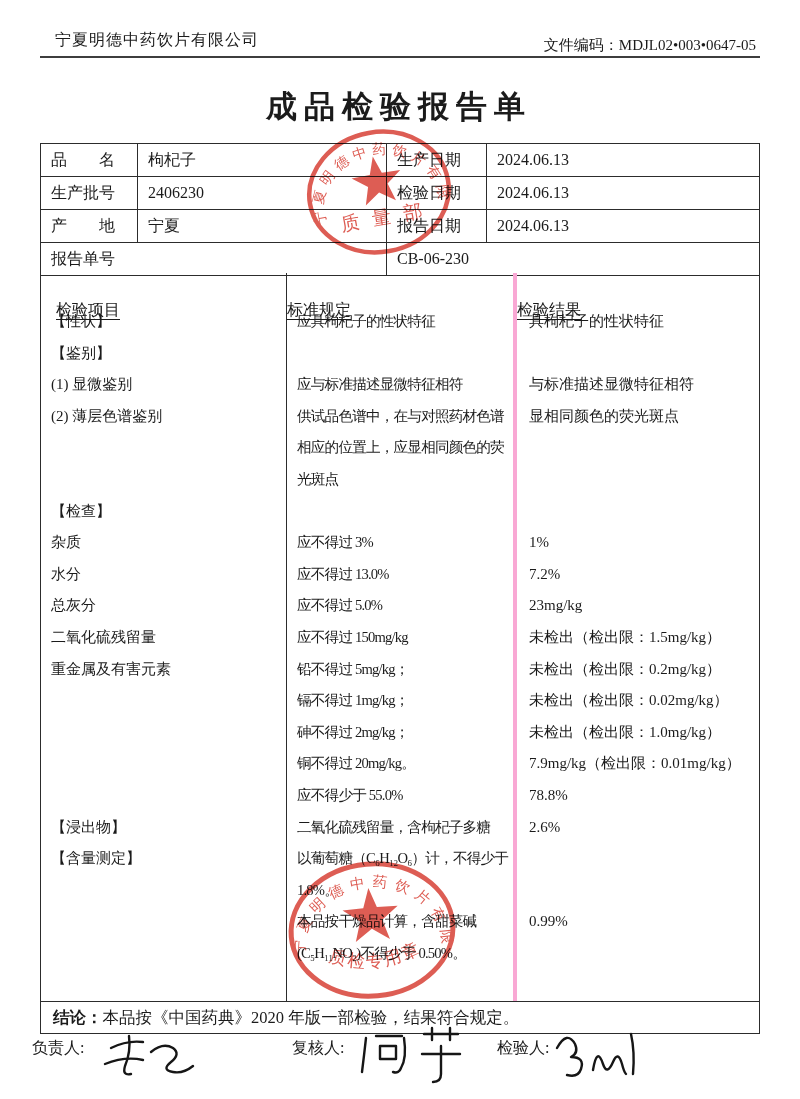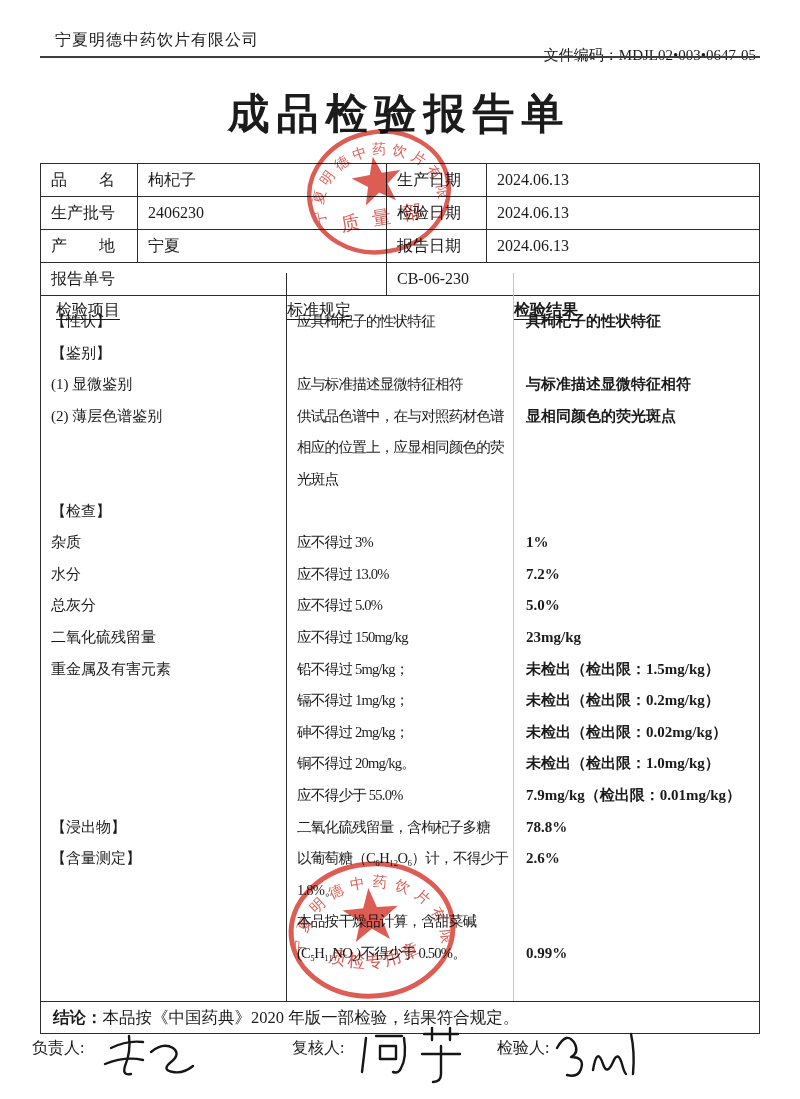--- a/index.html
+++ b/index.html
@@ -3,44 +3,44 @@
 <meta charset="utf-8">
 <style>
   html,body{margin:0;padding:0;}
   body{
     width:800px;height:1099px;position:relative;background:#ffffff;
     font-family:"Liberation Serif","DejaVu Serif",serif;color:#1b1b1b;
     overflow:hidden;
   }
   
   .company{position:absolute;left:55px;top:30px;font-size:16px;letter-spacing:1px;}
-  .doccode{position:absolute;right:44px;top:46px;font-size:15px;}
+  .doccode{position:absolute;right:44px;top:36px;font-size:15px;}
   .header-rule{position:absolute;left:40px;top:56px;width:720px;height:0;border-top:2px solid #3d3d3d;}
   
   .title{position:absolute;left:0;top:86px;width:798px;text-align:center;
-         font-size:42px;font-weight:bold;letter-spacing:7px;}
-  
-  .info{position:absolute;left:40px;top:143px;width:718px;border:1px solid #2c2c2c;font-size:16px;background:transparent;margin-top:20px;}
+         font-size:31px;font-weight:bold;letter-spacing:7px;}
+  
+  .info{position:absolute;left:40px;top:143px;width:718px;border:1px solid #2c2c2c;font-size:16px;background:transparent;}
   .irow{display:flex;height:32px;}
   .irow + .irow{border-top:1px solid #2c2c2c;}
   .icell{display:flex;align-items:center;padding:0 10px;box-sizing:border-box;white-space:nowrap;}
   .icell + .icell{border-left:1px solid #2c2c2c;}
   .w-label{width:96px;}
   .w-val{width:249px;}
   .w-label2{width:100px;}
   .w-val2{width:273px;}
   .w-merged-l{width:345px;}
   .w-merged-r{width:373px;}
   
   .main{position:absolute;left:40px;top:273px;width:718px;border:1px solid #2c2c2c;border-top:none;box-sizing:content-box;}
   .cols{display:flex;}
   .col{box-sizing:border-box;}
   .col1{width:245px;}
   .col2{width:227px;border-left:1px solid #2c2c2c;}
-  .col3{width:246px;border-left:1px solid #f9a8d4;font-weight:bold;}
+  .col3{width:246px;border-left:4px solid #f9a8d4;}
   .colhead{height:33px;display:flex;align-items:center;justify-content:flex-start;font-size:16px;}
   .col1 .colhead{justify-content:flex-start;padding-left:15px;}
   .colhead span{text-decoration:underline;text-underline-offset:4px;margin-top:41px;}
   .line{height:31.6px;line-height:31.6px;font-size:15px;padding:0 10px;
         white-space:nowrap;overflow:hidden;}
   .col2 .line{letter-spacing:-0.8px;font-size:14.6px;}
   .col3 .line{padding-left:12px;}
   .conclusion{border-top:1px solid #2c2c2c;height:31px;line-height:31px;padding-left:12px;font-size:16.5px;white-space:nowrap;}
   .conclusion b{font-weight:bold;}
   
@@ -156,21 +156,20 @@
       <div>
           <div class="line">具枸杞子的性状特征</div>
           <div class="line"></div>
           <div class="line">与标准描述显微特征相符</div>
           <div class="line">显相同颜色的荧光斑点</div>
           <div class="line"></div>
           <div class="line"></div>
           <div class="line"></div>
           <div class="line">1%</div>
           <div class="line">7.2%</div>
-          <div class="line">5.0%</div>
           <div class="line">23mg/kg</div>
           <div class="line">未检出（检出限：1.5mg/kg）</div>
           <div class="line">未检出（检出限：0.2mg/kg）</div>
           <div class="line">未检出（检出限：0.02mg/kg）</div>
           <div class="line">未检出（检出限：1.0mg/kg）</div>
           <div class="line">7.9mg/kg（检出限：0.01mg/kg）</div>
           <div class="line">78.8%</div>
           <div class="line">2.6%</div>
           <div class="line"></div>
           <div class="line"></div>

